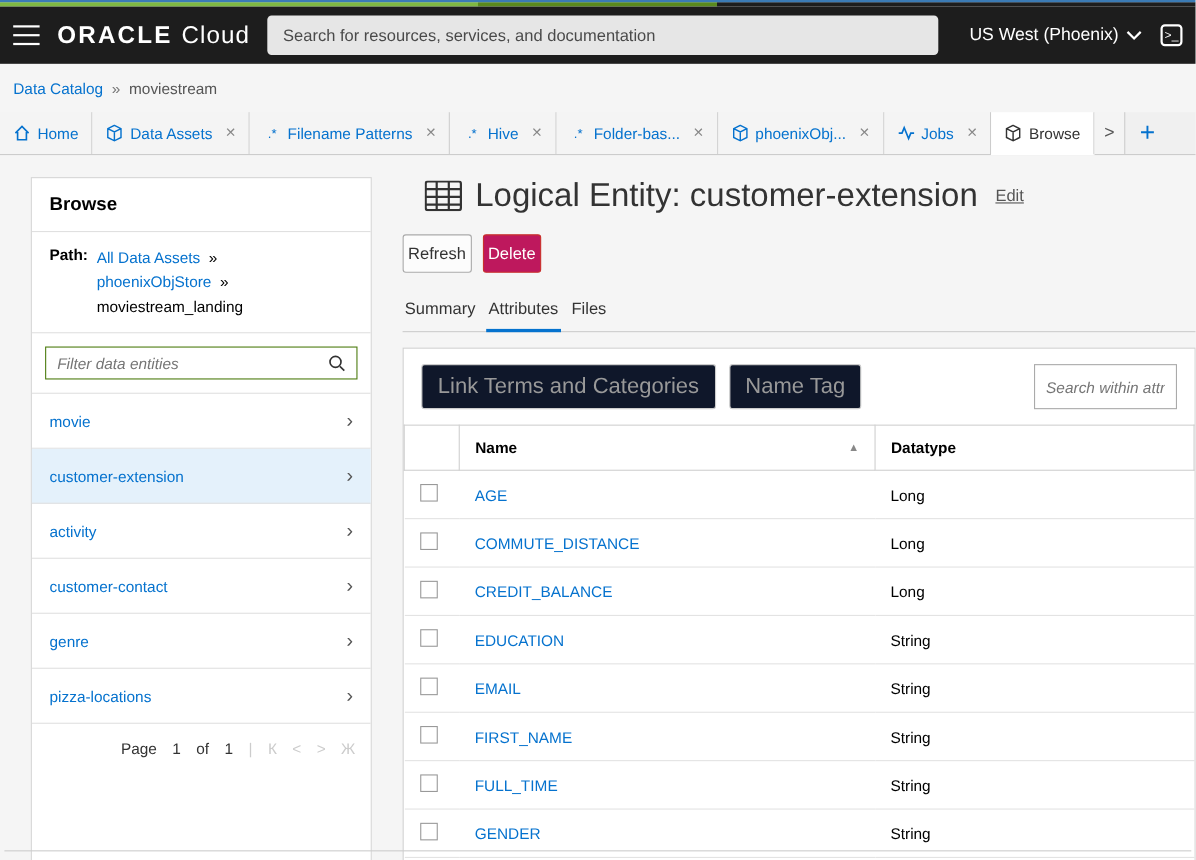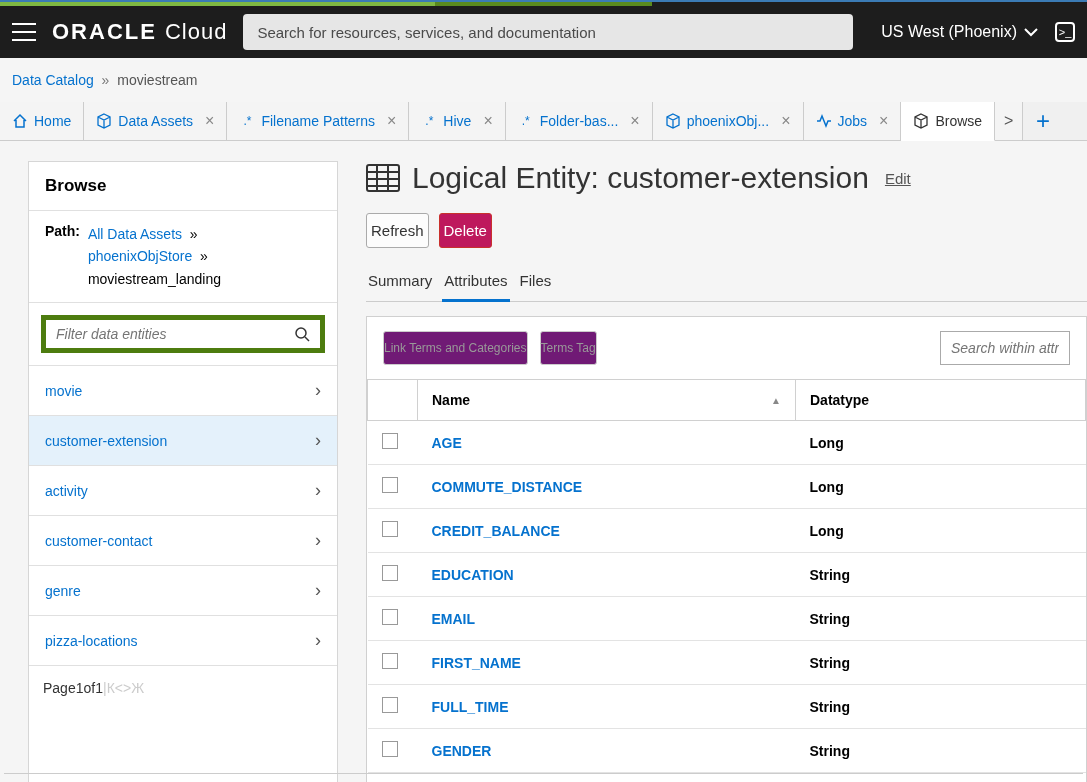--- a/index.html
+++ b/index.html
@@ -33,51 +33,51 @@
 .content { display: flex; padding: 20px 0 0 28px; gap: 28px; }
 
 .sidebar { width: 310px; background: #fff; border: 1px solid #d6d6d6; }
 .sidebar-header { padding: 14px 16px; font-size: 17px; font-weight: 600; border-bottom: 1px solid #e0e0e0; }
 .path-section { padding: 12px 16px; font-size: 14px; border-bottom: 1px solid #e0e0e0; }
 .path-label { font-weight: 600; }
 .path-links { display: inline-block; vertical-align: top; }
 .path-links a { color: #0572ce; text-decoration: none; }
 .path-line { line-height: 1.6; }
 .filter-wrap { padding: 12px; border-bottom: 1px solid #e0e0e0; }
-.filter-box { display: flex; border: 5px solid #4d7c0f; padding: 6px 10px; }
+.filter-box { display: flex; border: 1px solid #4d7c0f; padding: 6px 10px; }
 .filter-box input { flex: 1; border: none; outline: none; font-size: 14px; font-style: italic; color: #666; }
 .entity-list { }
 .entity-item { display: flex; justify-content: space-between; align-items: center; padding: 14px 16px; border-bottom: 1px solid #e0e0e0; cursor: pointer; font-size: 14px; color: #0572ce; }
 .entity-item.selected { background: #e4f1fb; }
 .chevron { color: #555; font-size: 18px; }
-.pagination { display: flex; align-items: center; justify-content: flex-start; padding: 14px; font-size: 14px; color: #333; }
+.pagination { display: flex; align-items: center; justify-content: flex-end; gap: 14px; padding: 14px; font-size: 14px; color: #333; }
 .pagination .nav { color: #ccc; cursor: default; font-size: 14px; }
 
 .main { flex: 1; min-width: 0; }
-.page-title { display: flex; align-items: center; gap: 12px; margin-bottom: 18px; }
+.page-title { display: flex; align-items: center; gap: 12px; margin-bottom: 18px; margin-left: 20px; }
 .table-icon { width: 34px; height: 28px; }
 .title-text { font-size: 30px; color: #333; }
 .edit-link { font-size: 15px; color: #555; text-decoration: underline; cursor: pointer; margin-left: 4px; }
 .action-btns { display: flex; gap: 10px; margin-bottom: 18px; }
 .btn { padding: 8px 4px; border-radius: 3px; font-size: 15px; cursor: pointer; border: 1px solid #aaa; }
 .btn-default { background: #fcfcfc; color: #333; }
 .btn-danger { background: #be185d; color: #fff; border-color: #c9302c; }
 .subtabs { display: flex; gap: 8px; border-bottom: 1px solid #ccc; margin-bottom: 14px; }
 .subtab { padding: 6px 2px 10px; font-size: 15px; color: #333; cursor: pointer; }
 .subtab.active { font-weight: 400; border-bottom: 3px solid #0572ce; margin-bottom: -1px; }
 
 .table-panel { border: 1px solid #d0d0d0; background: #fff; }
 .table-toolbar { display: flex; justify-content: space-between; padding: 14px 16px; }
 .toolbar-left { display: flex; gap: 12px; }
-.btn-disabled { background: #701a75; color: #999; border: 1px solid #ccc; padding: 8px 0; border-radius: 3px; font-size: 12px; cursor: default; }
+.btn-disabled { background: #0f172a; color: #999; border: 1px solid #ccc; padding: 8px 14px; border-radius: 3px; font-size: 20px; cursor: default; }
 .search-attr { border: 1px solid #aaa; padding: 8px 10px; font-size: 14px; font-style: italic; color: #666; width: 130px; }
 
 .attr-table { width: 100%; border-collapse: collapse; }
 .attr-table th { text-align: left; padding: 12px 14px; font-size: 14px; font-weight: 700; border: 1px solid #d0d0d0; background: #fff; }
-.attr-table td { padding: 12px 14px; font-size: 14px; border: 1px solid #e3e3e3; border-left: none; border-right: none; font-weight: bold; }
+.attr-table td { padding: 12px 14px; font-size: 14px; border: 1px solid #e3e3e3; border-left: none; border-right: none; }
 .attr-table tbody tr:first-child td { border-top: 1px solid #d0d0d0; }
 .attr-link { color: #0572ce; text-decoration: none; }
 .checkbox { width: 16px; height: 16px; border: 1px solid #999; background: #fff; display: inline-block; }
 .col-check { width: 50px; }
 .col-name { }
 .col-datatype { width: 290px; }
 .sort-arrow { color: #888; margin-left: 8px; font-size: 10px; }
 .th-name { display: flex; justify-content: space-between; align-items: center; }
 
 .bottom-hr { position: absolute; bottom: 8px; left: 4px; right: 4px; border-top: 1px solid #ccc; }
@@ -262,21 +262,21 @@
     </div>
     <div class="subtabs" id="subtabs">
         <div class="subtab">Summary</div>
         <div class="subtab active">Attributes</div>
         <div class="subtab">Files</div>
       </div>
     <div class="table-panel">
       <div class="table-toolbar">
         <div class="toolbar-left">
           <button class="btn-disabled">Link Terms and Categories</button>
-          <button class="btn-disabled">Terms Tag</button>
+          <button class="btn-disabled">Name Tag</button>
         </div>
         <input class="search-attr" placeholder="Search within attributes" style="">
       </div>
       <table class="attr-table">
         <thead>
           <tr>
             <th class="col-check"></th>
             <th class="col-name">
               <div class="th-name">
                 <span>Name</span>

